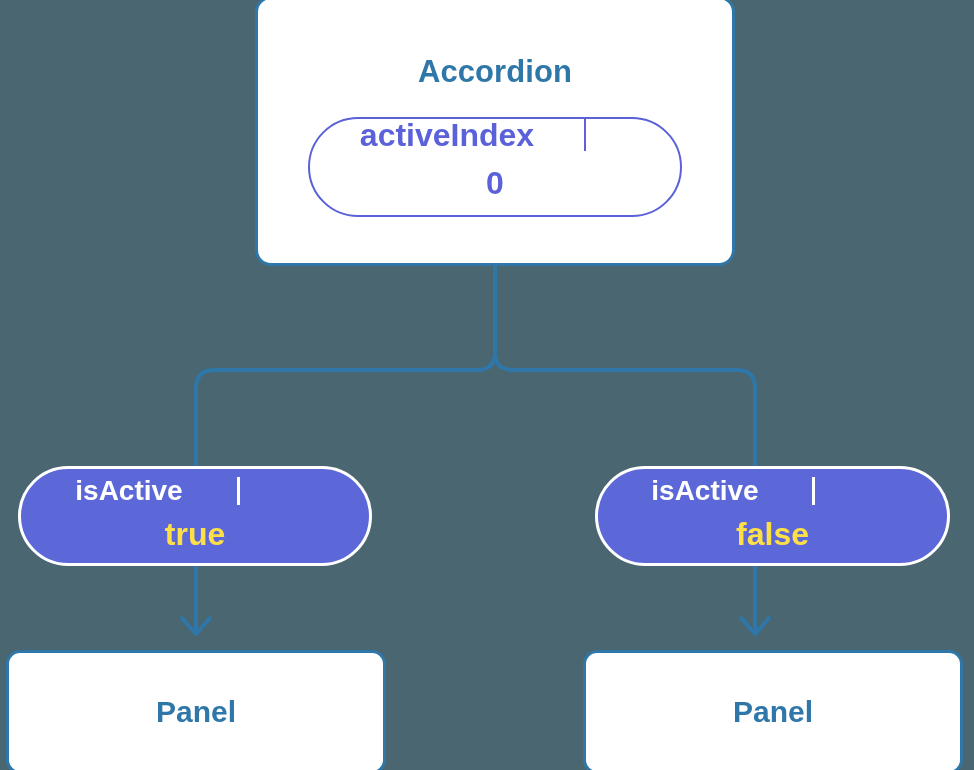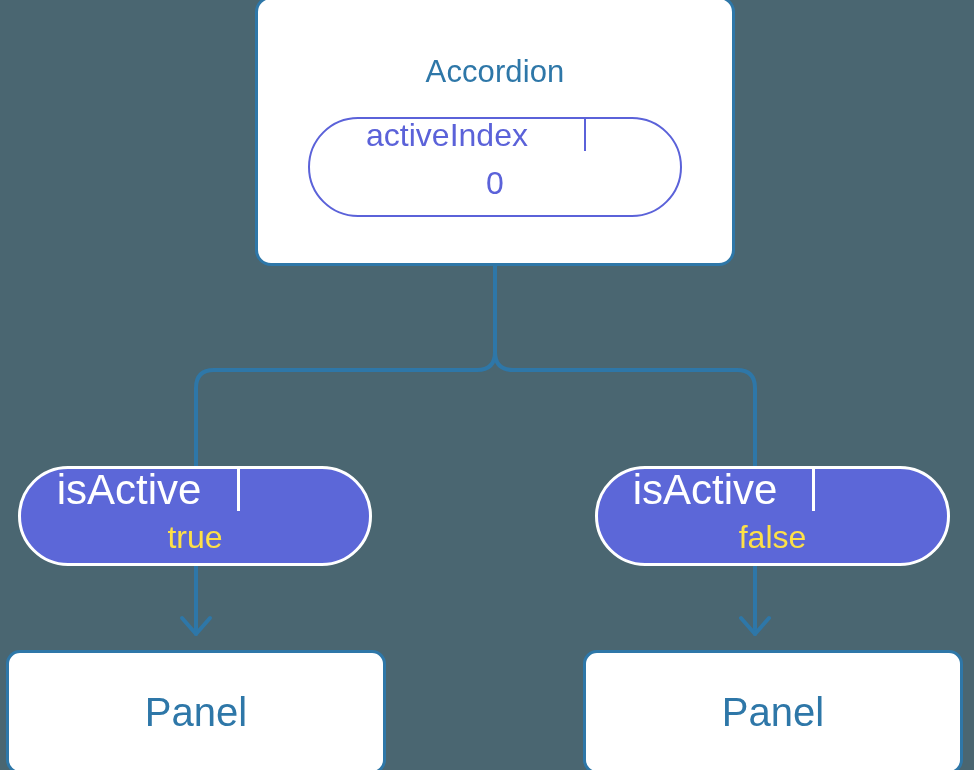--- a/index.html
+++ b/index.html
@@ -12,20 +12,21 @@
     height: 770px;
     background: #4a6671;
     font-family: "Liberation Sans", sans-serif;
     overflow: hidden;
   }
   #canvas {
     position: relative;
     width: 890px;
     height: 770px;
     background: #4a6671;
+    font-weight: bold;
   }
 
   
   #connectors {
     position: absolute;
     left: 0; top: 0;
     width: 974px;
     height: 770px;
     z-index: 1;
     pointer-events: none;
@@ -98,22 +99,23 @@
   
   .pill-filled {
     position: absolute;
     height: 100px;
     background: #5c67d8;
     border: 3px solid #ffffff;
     z-index: 2;
   }
   .pill-filled .pill-key {
     color: #ffffff;
-    font-size: 42px;
+    font-size: 28px;
     border-right: 3px solid #ffffff;
+    margin-top: 8px;
   }
   .pill-filled .pill-val {
     flex: 1;
     color: #fde047;
     font-size: 32px;
   }
   #pill-left {
     left: 18px;
     top: 466px;
     width: 354px;
@@ -133,21 +135,21 @@
     border: 3px solid #2e77a8;
     border-radius: 14px;
     box-sizing: border-box;
     display: flex;
     align-items: center;
     justify-content: center;
     z-index: 2;
   }
   .panel-label {
     color: #2e77a8;
-    font-size: 40px;
+    font-size: 30px;
     line-height: 1;
   }
   #panel-left {
     left: 6px;
     top: 650px;
     width: 380px;
     height: 124px;
   }
   #panel-right {
     left: 583px;

